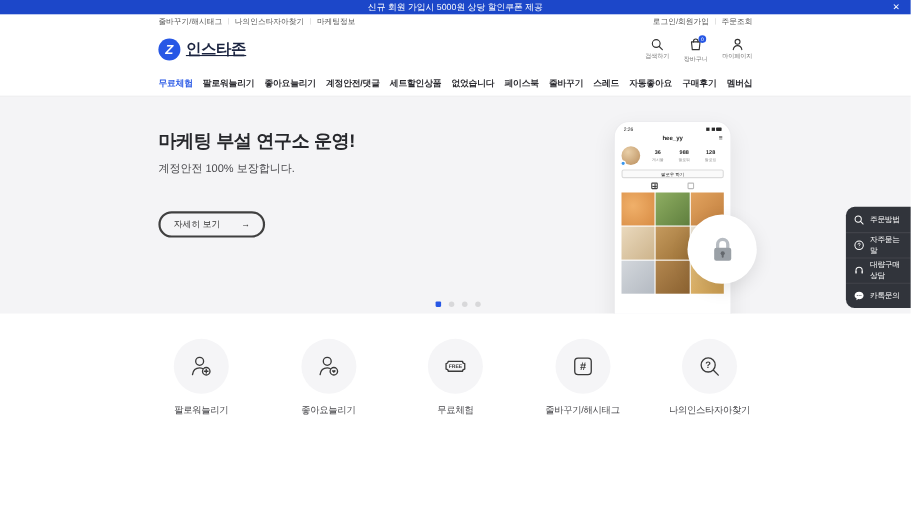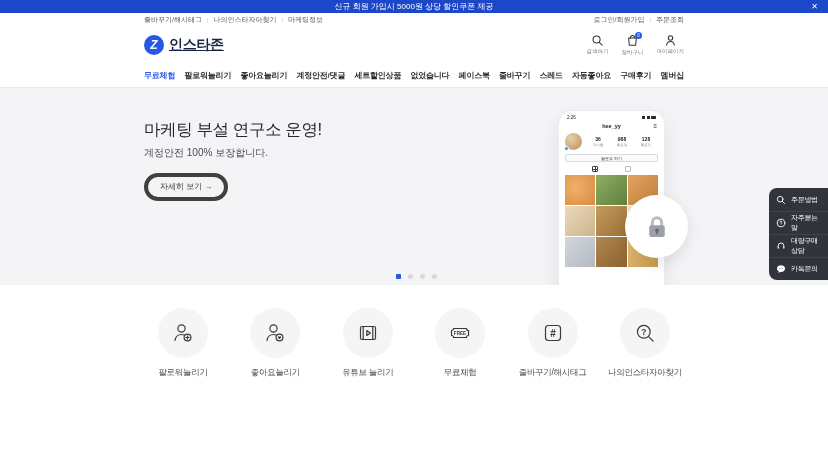--- a/index.html
+++ b/index.html
@@ -40,26 +40,26 @@
   .nav-row { background:#fff; border-bottom:1px solid #ebebee; }
   .nav-row .container { display:flex; justify-content:space-between; align-items:center;
                         height:24px; white-space:nowrap; }
   .nav-item { font-size:8px; font-weight:700; color:#2b2b30; cursor:pointer; letter-spacing:-0.2px; }
   .nav-item.active { color:#2757e5; }
 
   
   .hero { height:197px; background:#f4f4f6; position:relative; overflow:hidden; }
   .hero .container { height:100%; }
   .hero-text { padding-top:28px; }
-  .hero-h1 { font-size:16.5px; font-weight:400; color:#26272b; line-height:26px; letter-spacing:-0.4px; }
+  .hero-h1 { font-size:16.5px; font-weight:700; color:#26272b; line-height:26px; letter-spacing:-0.4px; }
   .highlight { background:#2757e5; color:#fff; display:inline-block; padding:0 4px 1px; }
   .h1-rest { margin-left:4px; }
   .hero-sub { margin-top:4px; font-size:10px; color:#4a4a4e; }
-  .hero-cta { margin-top:13px; display:inline-flex; align-items:center; gap:2px;
-              border:4px solid #404040; border-radius:999px; background:transparent;
+  .hero-cta { margin-top:32px; display:inline-flex; align-items:center; gap:19px;
+              border:2px solid #404040; border-radius:999px; background:transparent;
               padding:4px 12px 5px; font-size:8px; color:#333; cursor:pointer;
               font-family:inherit; }
   .dots { position:absolute; left:252px; bottom:6px; display:flex; gap:7px; align-items:center; }
   .dot { width:5px; height:5px; border-radius:50%; background:#d8d8da; cursor:pointer; }
   .dot.active { background:#2757e5; border-radius:1px; }
 
   
   .phone { position:absolute; left:414px; top:22px; width:107px; height:210px;
            background:#fff; border-radius:14px; border:1px solid #ececef;
            box-shadow:0 8px 20px rgba(0,0,0,0.08); padding:4px 6px; z-index:2; }
@@ -333,30 +333,20 @@
           <path d="M4 19.5c.6-4 3.2-6 6.5-6 1 0 1.9.2 2.7.5"></path>
           <circle cx="16.5" cy="16.5" r="3.4"></circle>
           <path d="M16.5 18.2l-1.5-1.4a.9.9 0 1 1 1.5-1 .9.9 0 1 1 1.5 1z" fill="#3a3a3a" stroke="none"></path>
         </svg>
       </span>
       <span class="feature-label">좋아요늘리기</span>
     </div>
     <div class="feature">
       <span class="feature-circle">
         <svg class="f-svg" width="24" height="24" viewBox="0 0 24 24">
-          <rect x="4.5" y="5.5" width="15" height="13" rx="1.5"></rect>
-          <path d="M7.2 5.5v13M16.8 5.5v13"></path>
-          <path d="M10.8 9.6l3.6 2.4-3.6 2.4z"></path>
-        </svg>
-      </span>
-      <span class="feature-label">유튜브 늘리기</span>
-    </div>
-    <div class="feature">
-      <span class="feature-circle">
-        <svg class="f-svg" width="24" height="24" viewBox="0 0 24 24">
           <path d="M5.5 7.5h13a2 2 0 0 0 2 2v5a2 2 0 0 0-2 2h-13a2 2 0 0 0-2-2v-5a2 2 0 0 0 2-2z"></path>
           <text x="12" y="13.8" text-anchor="middle" font-size="4.6" font-weight="bold" fill="#3a3a3a" stroke="none" font-family="Liberation Sans, sans-serif">FREE</text>
         </svg>
       </span>
       <span class="feature-label">무료체험</span>
     </div>
     <div class="feature">
       <span class="feature-circle">
         <svg class="f-svg" width="24" height="24" viewBox="0 0 24 24">
           <rect x="4.5" y="4.5" width="15" height="15" rx="3"></rect>

